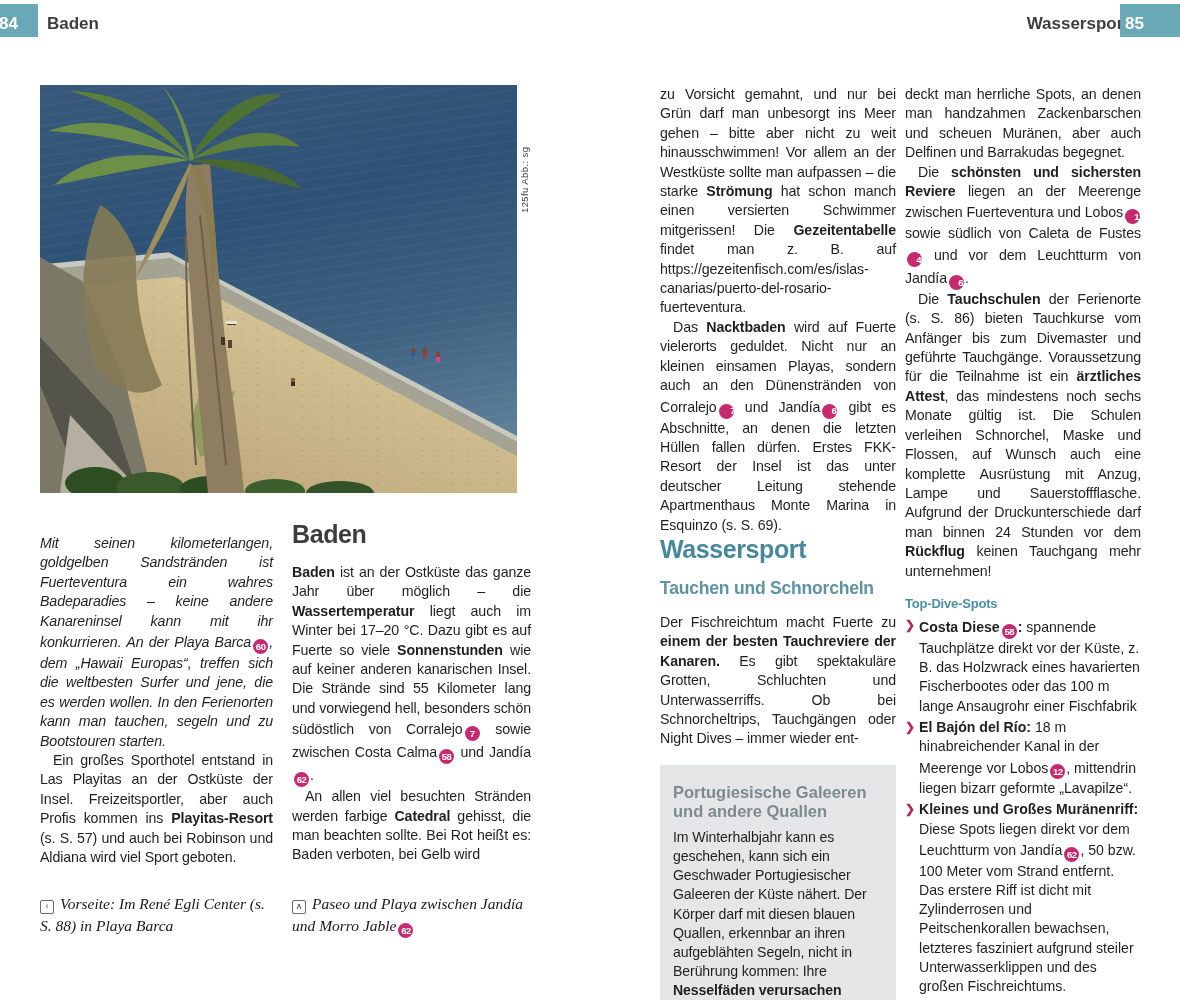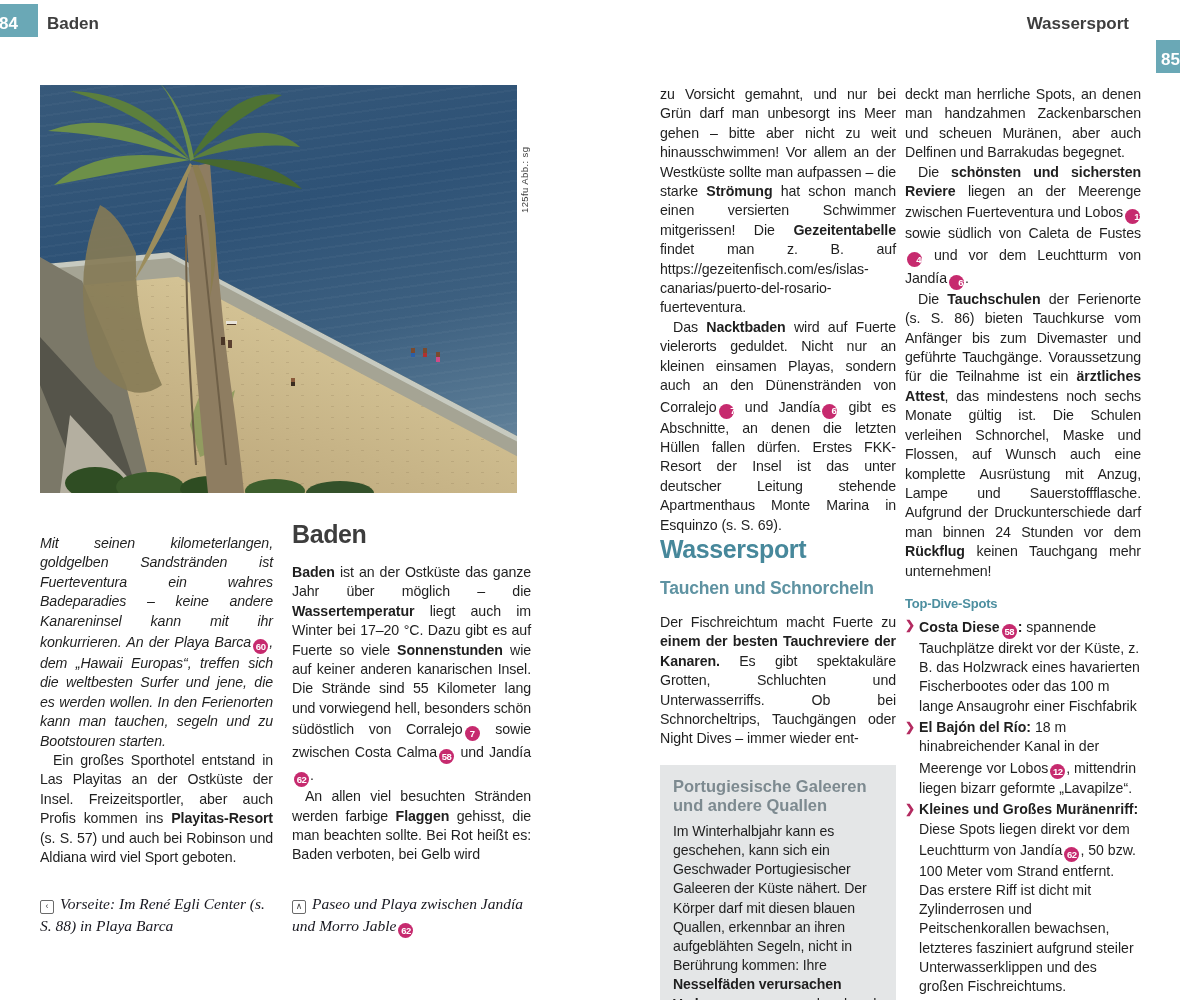--- a/index.html
+++ b/index.html
@@ -5,21 +5,21 @@
   html,body{margin:0;padding:0;background:#ffffff;}
   body{width:1180px;height:1000px;position:relative;overflow:hidden;
        font-family:"Liberation Sans",sans-serif;color:#1f1f1f;
        -webkit-font-smoothing:antialiased;}
   .bold{font-weight:700;}
 
   
   .hdr-box{position:absolute;top:4px;height:33px;background:#6aa8b6;color:#fff;
            font-weight:700;font-size:17px;display:flex;align-items:flex-end;}
   .hdr-box-left{left:0;width:38px;justify-content:flex-end;padding:0 20px 3px 0;box-sizing:border-box;}
-  .hdr-box-right{right:0;width:24px;justify-content:flex-start;padding:0 0 3px 5px;box-sizing:border-box;margin-top:36px;}
+  .hdr-box-right{right:0;width:60px;justify-content:flex-start;padding:0 0 3px 5px;box-sizing:border-box;}
   .hdr-title{position:absolute;top:4px;height:33px;display:flex;align-items:flex-end;
              font-weight:700;font-size:17px;color:#3e3e3e;padding-bottom:3px;box-sizing:border-box;}
   .hdr-title-left{left:47px;}
   .hdr-title-right{right:51px;}
 
   
   .photo{position:absolute;left:40px;top:85px;width:477px;height:408px;overflow:hidden;
          background:linear-gradient(200deg,#e7d9aa 15%,#d3c294 55%,#bba67a 92%);}
   .photo .grain{position:absolute;inset:45% 0 0 0;
          background-image:radial-gradient(rgba(90,70,40,.14) 1px,transparent 1.3px);
@@ -52,21 +52,21 @@
   .sect-teal{color:#47889b;margin-top:21px;}
   h2.sub{font-size:17.5px;line-height:20px;font-weight:700;color:#5f93a2;margin:0 0 15px 0;letter-spacing:-0.2px;}
   h3.spots{font-size:13px;line-height:18px;font-weight:700;color:#4d8fa0;margin:14px 0 3px 0;letter-spacing:-0.2px;}
 
   .badge{display:inline-flex;width:15px;height:15px;border-radius:50%;background:#c62a6e;
          color:#fff;font-size:9.5px;font-weight:700;font-style:normal;
          align-items:center;justify-content:center;vertical-align:-2.5px;
          margin:8px 1px 0 2px;letter-spacing:-0.5px;font-family:"Liberation Sans",sans-serif;}
 
   .info-box{background:#e4e6e7;margin-top:16px;padding:12px 13px 16px 13px;}
-  .info-box .ib-title{font-size:16.5px;line-height:19.5px;font-weight:700;color:#7d8a90;margin:0 0 6px 0;}
+  .info-box .ib-title{font-size:16.5px;line-height:19.5px;font-weight:700;color:#7d8a90;margin:6px 0 6px 0;}
   .info-box .para{text-align:left;font-size:14.1px;line-height:19.2px;}
 
   ul.spot-list{list-style:none;margin:2px 0 0 0;padding:0;}
   ul.spot-list li{position:relative;padding-left:14px;margin:0 0 2px 0;
                   font-size:14.1px;line-height:19.2px;text-align:left;}
   .chev{position:absolute;left:0;top:0;color:#b32a60;font-weight:700;font-size:12px;line-height:19.2px;}
 
   
   .photo-caption{position:absolute;top:893px;font-family:"Liberation Serif",serif;
                  font-style:italic;font-size:15.5px;line-height:22px;color:#17171f;}
@@ -128,21 +128,21 @@
 <div class="credit">125fu Abb.: sg</div>
 
 <div class="col col-intro">
   <p class="para italic"><span>Mit seinen kilometerlangen, goldgelben Sandstränden ist Fuerteventura ein wahres Badeparadies – keine andere Kanareninsel kann mit ihr konkurrieren. An der Playa Barca</span><span class="badge">60</span><span>, dem „Hawaii Europas“, treffen sich die weltbesten Surfer und jene, die es werden wollen. In den Ferienorten kann man tauchen, segeln und zu Bootstouren starten.</span></p>
   <p class="para indent"><span>Ein großes Sporthotel entstand in Las Playitas an der Ostküste der Insel. Freizeitsportler, aber auch Profis kommen ins </span><span class="bold">Playitas-Resort</span><span> (s. S. 57) und auch bei Robinson und Aldiana wird viel Sport geboten.</span></p>
 </div>
 
 <div class="col col-baden">
   <h1 class="sect sect-dark">Baden</h1>
   <p class="para"><span class="bold">Baden</span><span> ist an der Ostküste das ganze Jahr über möglich – die </span><span class="bold">Wassertemperatur</span><span> liegt auch im Winter bei 17–20 °C. Dazu gibt es auf Fuerte so viele </span><span class="bold">Sonnenstunden</span><span> wie auf keiner anderen kanarischen Insel. Die Strände sind 55 Kilometer lang und vorwiegend hell, besonders schön südöstlich von Corralejo</span><span class="badge">7</span><span> sowie zwischen Costa Calma</span><span class="badge">58</span><span> und Jandía</span><span class="badge">62</span><span>.</span></p>
-  <p class="para indent"><span>An allen viel besuchten Stränden werden farbige </span><span class="bold">Flaggen</span><span> gehisst, die man beachten sollte. Bei Rot heißt es: Baden verboten, bei Gelb wird</span></p>
+  <p class="para indent"><span>An allen viel besuchten Stränden werden farbige </span><span class="bold">Catedral</span><span> gehisst, die man beachten sollte. Bei Rot heißt es: Baden verboten, bei Gelb wird</span></p>
 </div>
 
 <div class="col col-3a">
   <p class="para"><span>zu Vorsicht gemahnt, und nur bei Grün darf man unbesorgt ins Meer gehen – bitte aber nicht zu weit hinausschwimmen! Vor allem an der Westküste sollte man aufpassen – die starke </span><span class="bold">Strömung</span><span> hat schon manch einen versierten Schwimmer mitgerissen! Die </span><span class="bold">Gezeitentabelle</span><span> findet man z. B. auf https://gezeitenfisch.com/es/islas-canarias/puerto-del-rosario-fuerteventura.</span></p>
   <p class="para indent"><span>Das </span><span class="bold">Nacktbaden</span><span> wird auf Fuerte vielerorts geduldet. Nicht nur an kleinen einsamen Playas, sondern auch an den Dünenstränden von Corralejo</span><span class="badge">7</span><span> und Jandía</span><span class="badge">62</span><span> gibt es Abschnitte, an denen die letzten Hüllen fallen dürfen. Erstes FKK-Resort der Insel ist das unter deutscher Leitung stehende Apartmenthaus Monte Marina in Esquinzo (s. S. 69).</span></p>
   <h1 class="sect sect-teal">Wassersport</h1>
   <h2 class="sub">Tauchen und Schnorcheln</h2>
   <p class="para"><span>Der Fischreichtum macht Fuerte zu </span><span class="bold">einem der besten Tauchreviere der Kanaren.</span><span> Es gibt spektakuläre Grotten, Schluchten und Unterwasserriffs. Ob bei Schnorcheltrips, Tauchgängen oder Night Dives – immer wieder ent-</span></p>
   <div class="info-box">
     <h4 class="ib-title">Portugiesische Galeeren und andere Quallen</h4>

